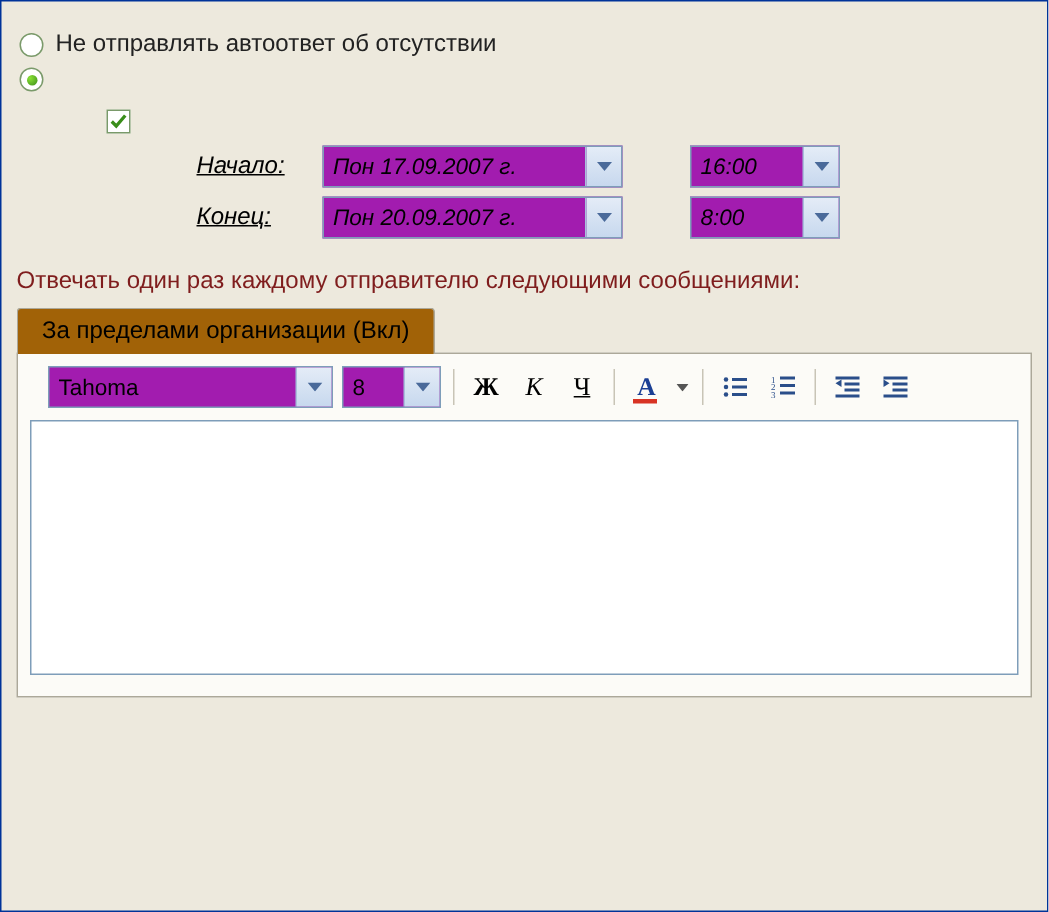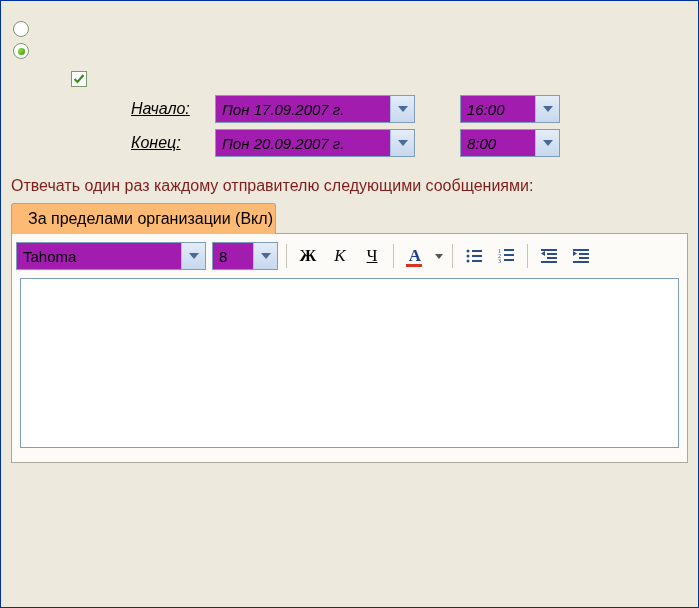--- a/index.html
+++ b/index.html
@@ -108,23 +108,23 @@
   cursor: pointer;
 }
 .combo .arrow svg { width: 10px; height: 6px; }
 .date-combo { width: 200px; }
 .time-combo { width: 100px; margin-left: 33px; }
 
 .instr { font-size: 16px; margin: 20px 0 8px 0; color: #7f1d1d; }
 
 .tabs { display: flex; align-items: flex-end; margin-top: 4px; }
 .tab {
-  padding: 6px 2px 6px 16px;
+  padding: 6px 16px 6px 16px;
   font-size: 16px;
-  background: #fdba74;
+  background: #a16207;
   border: 1px solid #ACA899;
   border-bottom: none;
   border-top-left-radius: 3px;
   border-top-right-radius: 3px;
   margin-right: 2px;
   cursor: pointer;
   position: relative;
 }
 .tab.highlighted {
   border: 3px solid #E23A2C;
@@ -136,21 +136,21 @@
 }
 .tab-panel {
   border: 1px solid #ACA899;
   background: #FCFBF7;
   height: 230px;
   margin-top: -1px;
 }
 
 .toolbar {
   display: flex; align-items: center; gap: 6px;
-  padding: 8px 4px;
+  padding: 8px 20px;
 }
 .font-combo { width: 190px; height: 28px; }
 .size-combo { width: 66px; height: 28px; }
 .tool-sep { width: 1px; height: 24px; background: #C8C4B6; margin: 0 2px; }
 .tool-btn {
   width: 26px; height: 26px;
   display: flex; align-items: center; justify-content: center;
   cursor: pointer;
   font-family: "Times New Roman", serif;
   font-size: 17px;
@@ -178,20 +178,21 @@
 </head>
 <body>
 
 <div class="window">
 
 
   <div class="content">
 
     <div class="radio-row">
       <div class="radio-outer"></div>
+      <span class="radio-label">Не отправлять автоответ об отсутствии</span>
     </div>
 
     <div class="radio-row">
       <div class="radio-outer checked"></div>
     </div>
 
     <div class="check-row">
       <div class="checkbox checked">
         <svg viewBox="0 0 12 12">
             <path d="M1.5 6 L4.5 9 L10.5 2" stroke="#3A8E1A" stroke-width="2.2" fill="none"></path>

